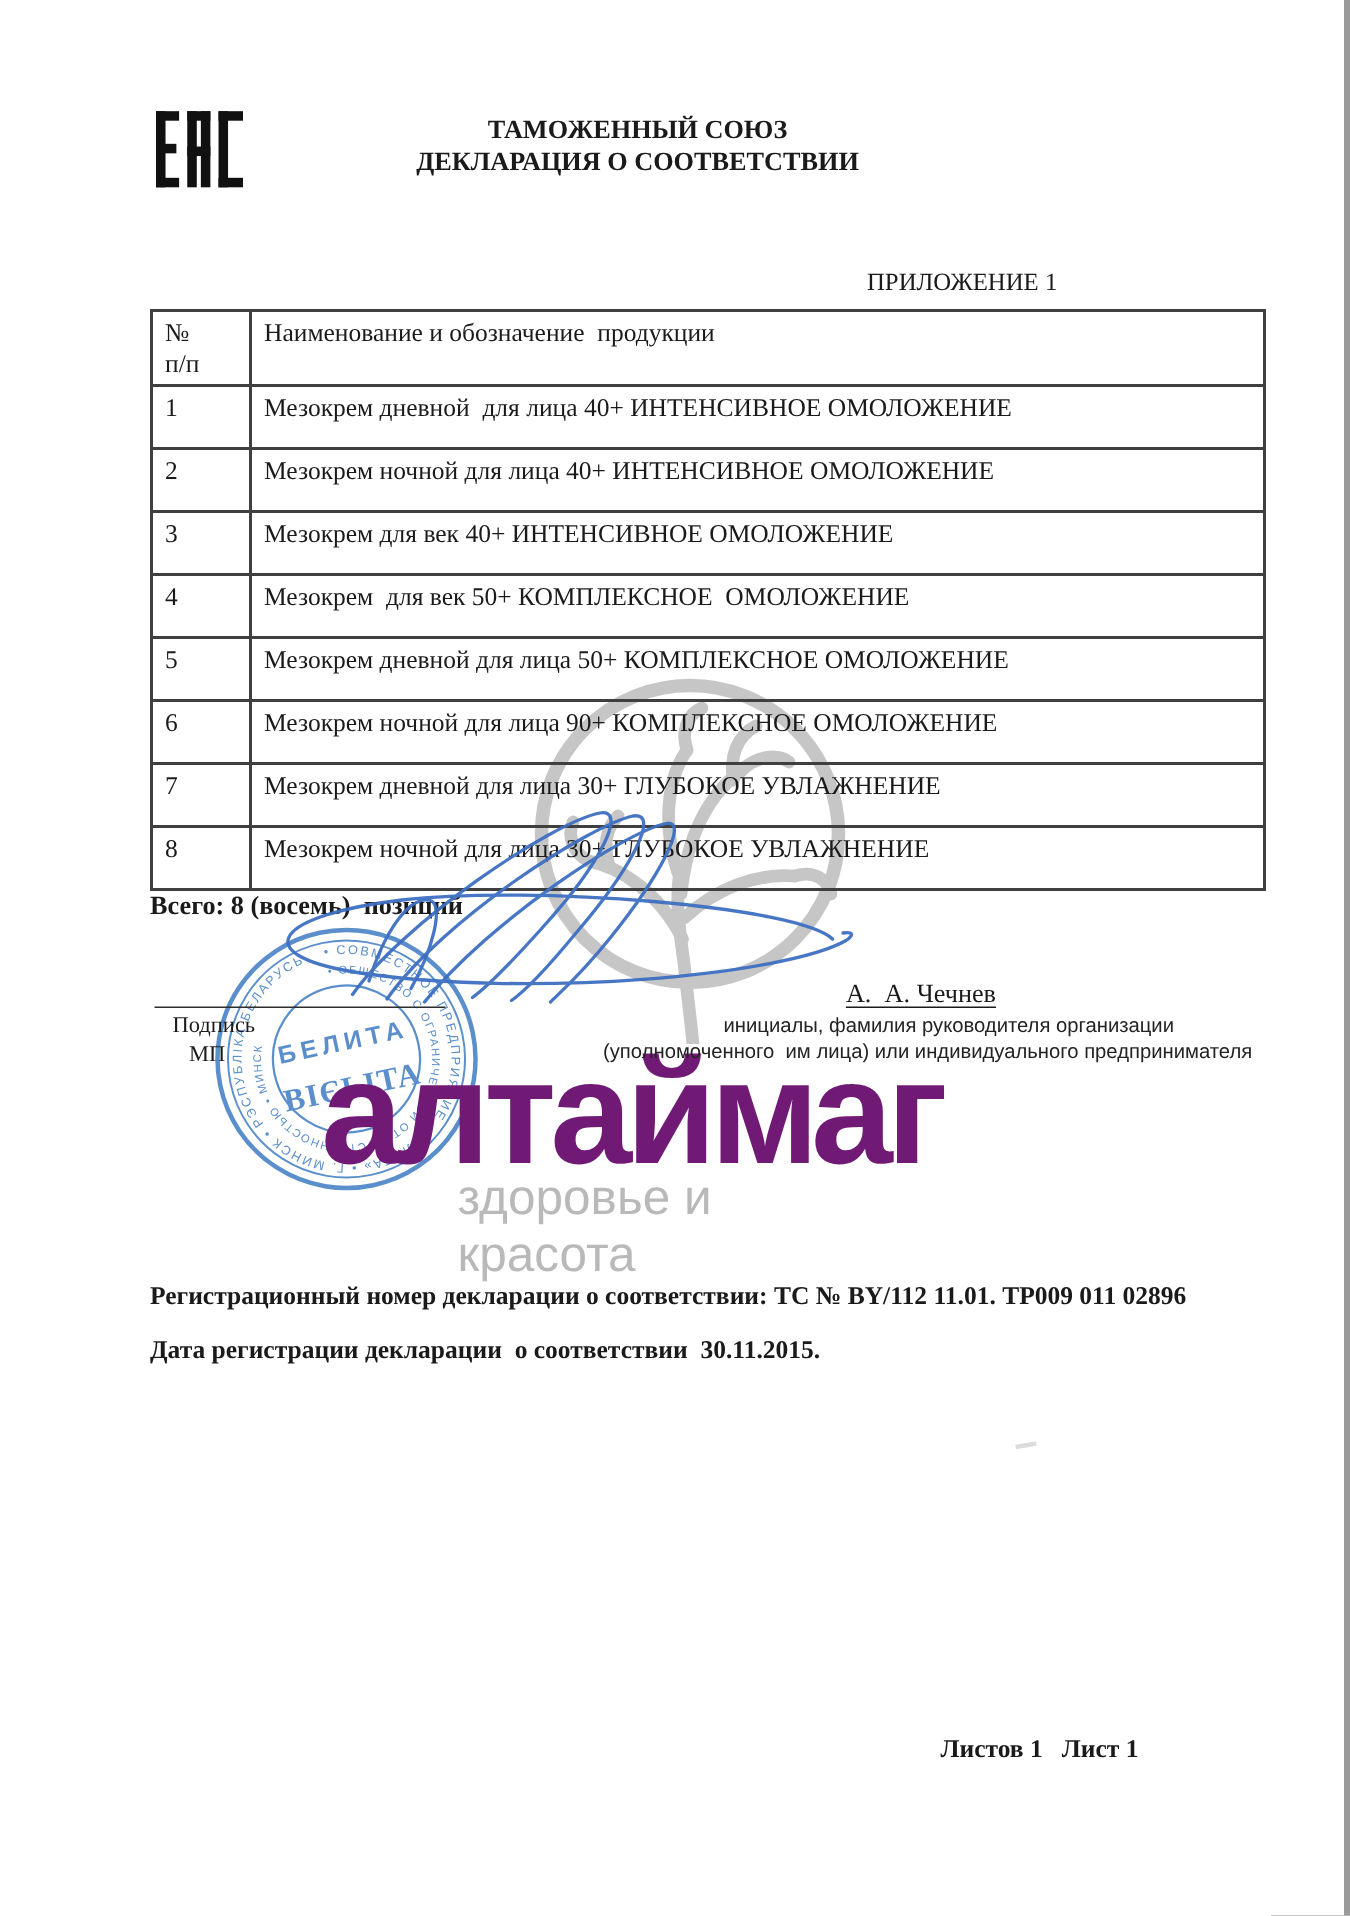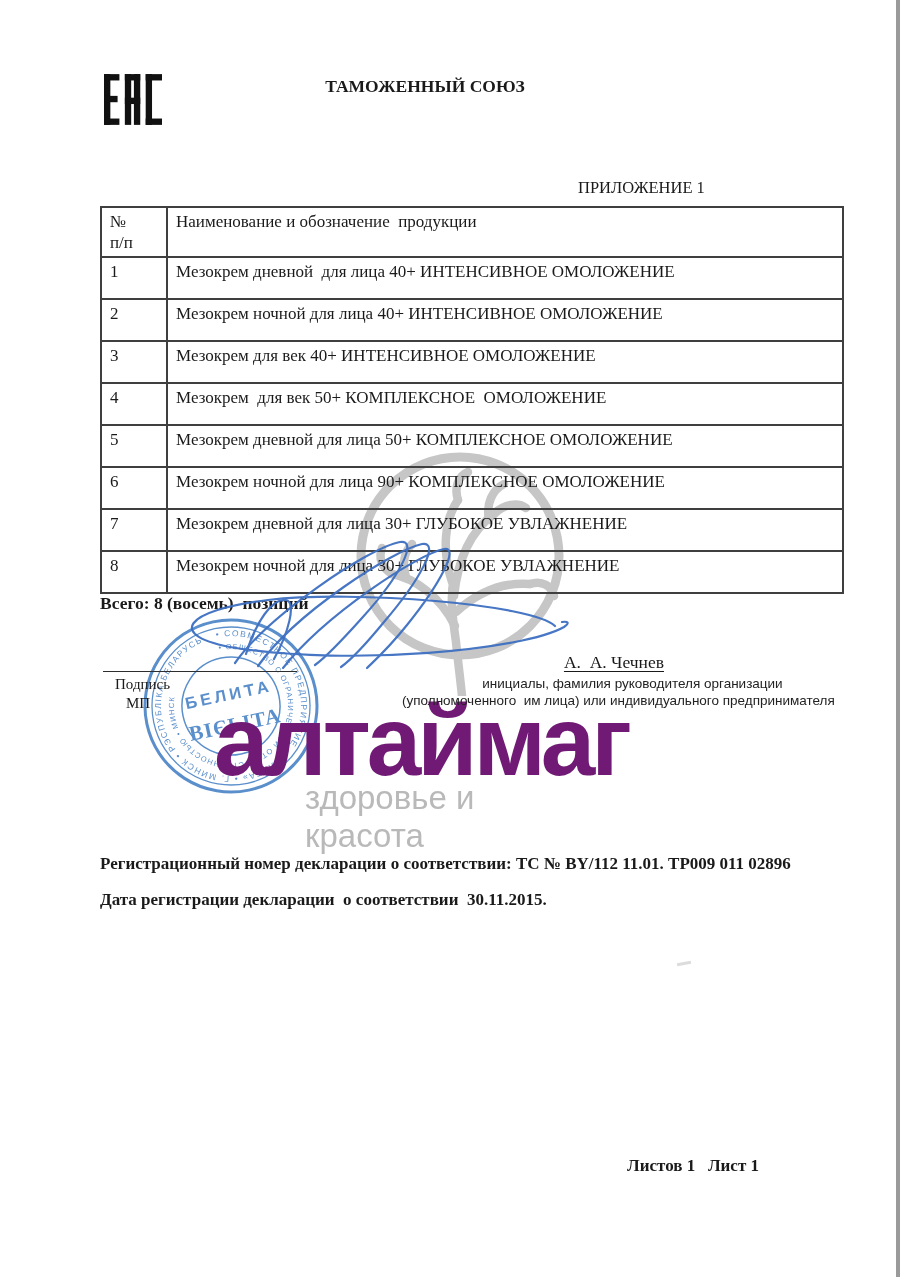--- a/index.html
+++ b/index.html
@@ -61,20 +61,21 @@
       <rect x="23" y="0" width="17" height="7"></rect>
         <rect x="23" y="26" width="17" height="7"></rect>
       <rect x="46" y="0" width="7" height="56"></rect>
         <rect x="46" y="0" width="18" height="7"></rect>
       <rect x="46" y="49" width="18" height="7"></rect>
     </g>
   </svg>
 
   <div class="abs title-block">
     <div>ТАМОЖЕННЫЙ СОЮЗ</div>
+    <div>ДЕКЛАРАЦИЯ О СООТВЕТСТВИИ</div>
   </div>
   <div class="abs annex">ПРИЛОЖЕНИЕ 1</div>
 
   <svg class="abs tree" width="232" height="250" viewBox="0 0 232 250">
     <g fill="none" stroke="#c6c6c6" stroke-linecap="round">
       <circle cx="114" cy="110" r="99" stroke-width="9"></circle>
       <g stroke-width="8.5">
         <path d="M116,250 C114,230 112,216 110,196 C106,168 104,150 108,132"></path>
         <path d="M109,180 C94,150 68,132 46,128"></path>
         <path d="M46,128 C36,122 32,112 36,102"></path>

